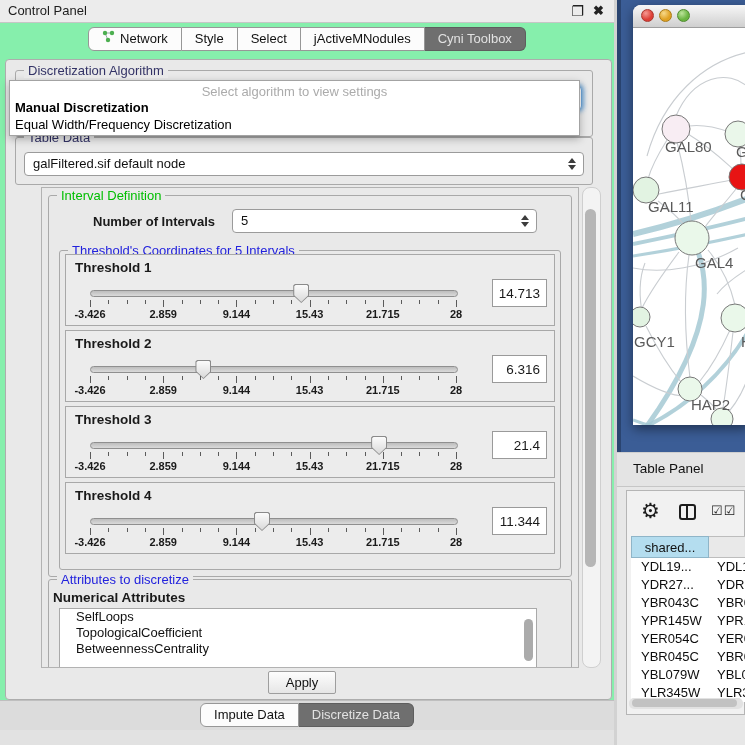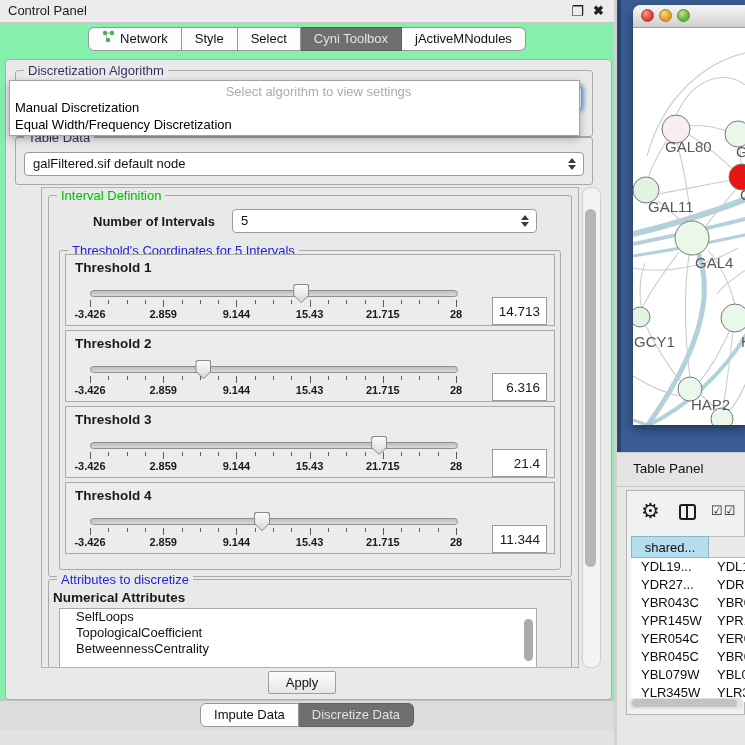--- a/index.html
+++ b/index.html
@@ -43,23 +43,23 @@
   .spin .up,.spin .down{position:absolute;left:0;width:0;height:0;border-left:4px solid transparent;border-right:4px solid transparent;}
   .spin .up{top:1px;border-bottom:5px solid #3c3c3c;}
   .spin .down{bottom:1px;border-top:5px solid #3c3c3c;}
   .combo.focusring{border-color:#6FA8DC;box-shadow:0 0 4px 2px rgba(92,158,215,.85);}
 
   .algo-group{left:9px;top:10px;width:576px;height:65px;}
   .algo-combo{position:absolute;left:8px;top:15px;width:558px;}
 
   .popup{position:absolute;left:3px;top:20px;width:569px;height:54px;background:#FFFFFF;
          border:1px solid #A3A3A3;box-shadow:0 3px 8px rgba(0,0,0,.28);z-index:20;}
-  .popup-header{position:absolute;left:0;top:3px;width:100%;text-align:center;color:#ABABAB;font-size:13px;padding-left:24px;}
+  .popup-header{position:absolute;left:0;top:3px;width:100%;text-align:center;color:#ABABAB;font-size:13px;}
   .popup-item{position:absolute;left:5px;font-size:13px;color:#000;}
-  .popup-item.bold{top:19px;font-weight:normal;}
+  .popup-item.bold{top:19px;font-weight:bold;}
   .popup-item.plain{top:36px;}
 
   .td-group{left:9px;top:77px;width:576px;height:46px;}
   .td-combo{position:absolute;left:8px;top:14px;width:560px;}
 
   .viewport{position:absolute;left:35px;top:127px;width:536px;height:479px;border:1px solid #B2B2B2;
             background:#E9E9E9;overflow:hidden;}
   .v-scrollbar{position:absolute;left:576px;top:127px;width:17px;height:479px;background:#F3F3F3;
                border:1px solid #CFCFCF;border-radius:8px;}
   .v-scrollbar .thumb{position:absolute;left:2px;top:21px;width:11px;height:358px;background:#B6B6B6;border-radius:6px;}
@@ -79,21 +79,21 @@
   .handle::after{content:"";position:absolute;left:1px;top:1px;right:1px;bottom:1px;
           clip-path:polygon(50% 100%,0 60%,0 8%,10% 0,90% 0,100% 8%,100% 60%);
           background:linear-gradient(#FBFBFB,#D9D9D9);}
   .tickrow{position:absolute;left:24px;top:45px;width:366px;height:8px;}
   .tick{position:absolute;top:0;width:1px;background:#5a5a5a;}
   .tick.minor{height:4px;}
   .tick.major{height:7px;}
   .ticklabels{position:absolute;left:24px;top:53px;width:366px;height:13px;font-size:11px;font-weight:bold;color:#1a1a1a;}
   .ticklabels span{position:absolute;transform:translateX(-50%);white-space:nowrap;}
   .thr-value{position:absolute;right:7px;top:24px;width:55px;height:28px;background:#fff;border:1px solid #9A9A9A;
-             font-size:13.5px;text-align:right;line-height:28px;padding-right:6px;box-sizing:border-box;margin-top:18px;}
+             font-size:13.5px;text-align:right;line-height:28px;padding-right:6px;box-sizing:border-box;}
 
   .attr-group{left:6px;top:391px;width:522px;height:120px;}
   .attr-list-label{position:absolute;left:4px;top:10px;font-weight:bold;font-size:13.5px;}
   .listbox{position:absolute;left:10px;top:28px;width:476px;height:88px;background:#fff;border:1px solid #A9A9A9;overflow:hidden;}
   .list-item{height:16px;line-height:16px;padding-left:16px;font-size:13px;color:#111;white-space:nowrap;}
   .listbox .lthumb{position:absolute;right:3px;top:10px;width:9px;height:42px;background:#ABABAB;border-radius:5px;}
 
   .apply-btn{position:absolute;left:262px;top:611px;width:68px;height:23px;background:linear-gradient(#FDFDFD,#E6E6E6);
              border:1px solid #9E9E9E;border-radius:2px;font-size:13px;font-family:"Liberation Sans",sans-serif;color:#111;}
 
@@ -155,25 +155,25 @@
               <circle cx="6" cy="10" r="2.2" fill="#4CAF50"></circle>
             </svg></span>
           <span>Network</span>
         </div>
         <div class="tab">
           <span>Style</span>
         </div>
         <div class="tab">
           <span>Select</span>
         </div>
+        <div class="tab">
+          <span>jActiveMNodules</span>
+        </div>
         <div class="tab selected">
           <span>Cyni Toolbox</span>
-        </div>
-        <div class="tab">
-          <span>jActiveMNodules</span>
         </div>
       </div>
 
     <div class="content">
 
       <div class="groupbox algo-group">
         <span class="group-title navy" style="z-index:30;">Discretization Algorithm</span>
         <div class="combo focusring algo-combo">
           <span class="val"></span>
           <span class="spin">

